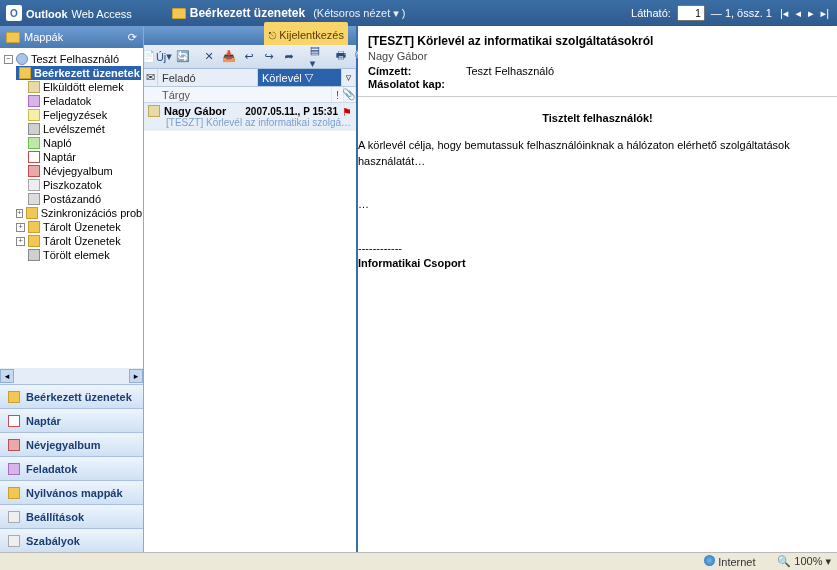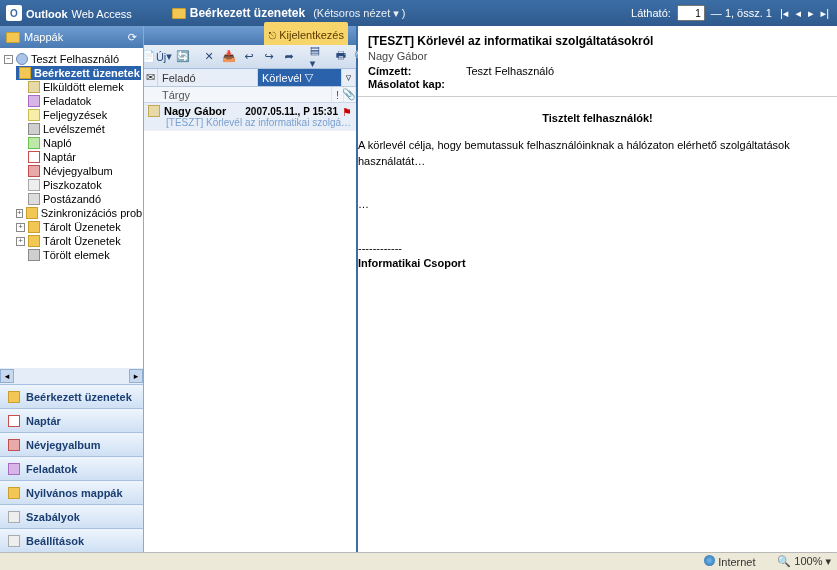--- a/index.html
+++ b/index.html
@@ -212,25 +212,25 @@
         <div class="nitem">
             <span class="ic ic-task"></span>
             <span>Feladatok</span>
           </div>
         <div class="nitem">
             <span class="ic ic-folder"></span>
             <span>Nyilvános mappák</span>
           </div>
         <div class="nitem">
             <span class="ic ic-draft"></span>
+            <span>Beállítások</span>
+          </div>
+        <div class="nitem">
+            <span class="ic ic-draft"></span>
             <span>Szabályok</span>
-          </div>
-        <div class="nitem">
-            <span class="ic ic-draft"></span>
-            <span>Beállítások</span>
           </div>
       </div>
     </div>
 
     <div class="midcol">
       <div class="logout"><span class="k">⎋ <span>Kijelentkezés</span></span></div>
       <div class="toolbar">
         <span class="tbtn">📄<span>Új</span> ▾</span>
         <span class="sep"></span>
         <span class="tbtn">🔄</span>

